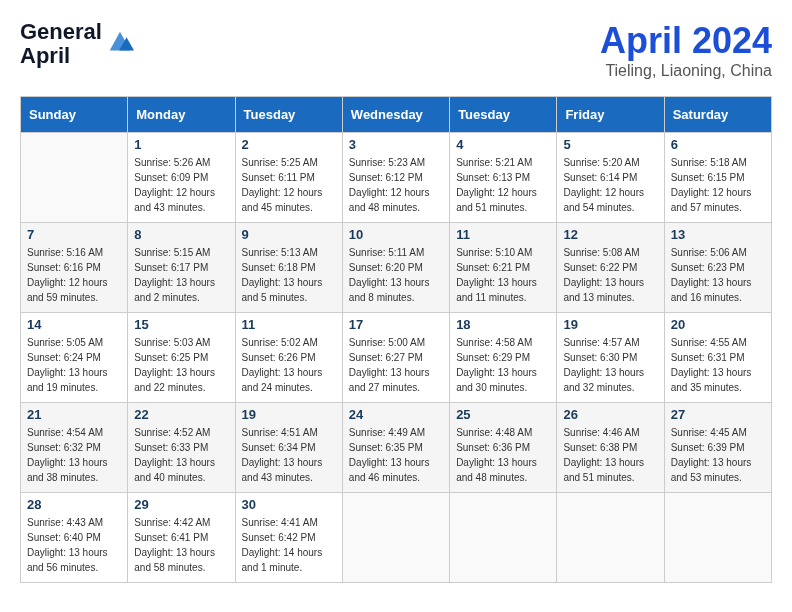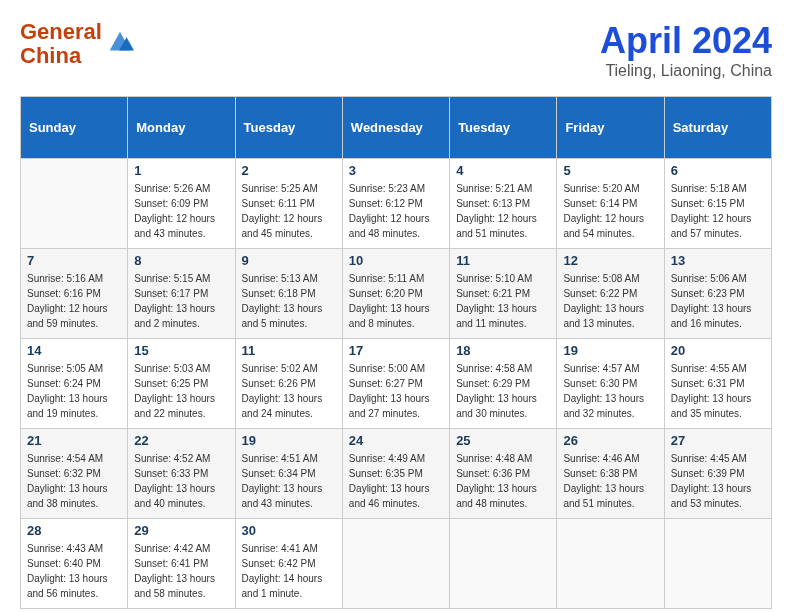--- a/index.html
+++ b/index.html
@@ -20,21 +20,21 @@
       display: flex;
       align-items: center;
     }
     .logo-text {
       font-size: 22px;
       font-weight: bold;
       color: #1a3a5c;
       line-height: 1.1;
     }
     .logo-text span {
-      color: #c2410c;
+      color: #0f172a;
     }
     .logo-icon {
       width: 28px;
       height: 28px;
       margin-left: 4px;
       margin-top: -4px;
     }
     .title-section {
       text-align: right;
     }
@@ -49,21 +49,21 @@
     }
     .calendar {
       width: 100%;
       border-collapse: collapse;
       font-size: 11px;
     }
     .calendar th {
       background-color: #1a6bbf;
       color: #fff;
       text-align: left;
-      padding: 23px 8px;
+      padding: 10px 8px;
       font-size: 13px;
       font-weight: bold;
       border: 1px solid #ccc;
     }
     .calendar td {
       border: 1px solid #ccc;
       vertical-align: top;
       padding: 4px 6px;
       width: 107px;
       height: 90px;
@@ -88,21 +88,21 @@
     }
   </style>
 </head>
 <body>
 
 <div class="header">
   <div class="logo">
     <div>
       <div style="display:flex;align-items:center;">
         <div class="logo-text">
-          <span>General</span><br><span>China</span>
+          <span>General</span><br><span>April</span>
         </div>
         <svg class="logo-icon" viewBox="0 0 30 30">
           <polygon points="4,24 15,4 26,24" fill="#4a90d9"></polygon>
           <polygon points="14,24 22,10 30,24" fill="#1a6bbf"></polygon>
         </svg>
       </div>
     </div>
   </div>
   <div class="title-section">
     <div class="month-title">April 2024</div>

